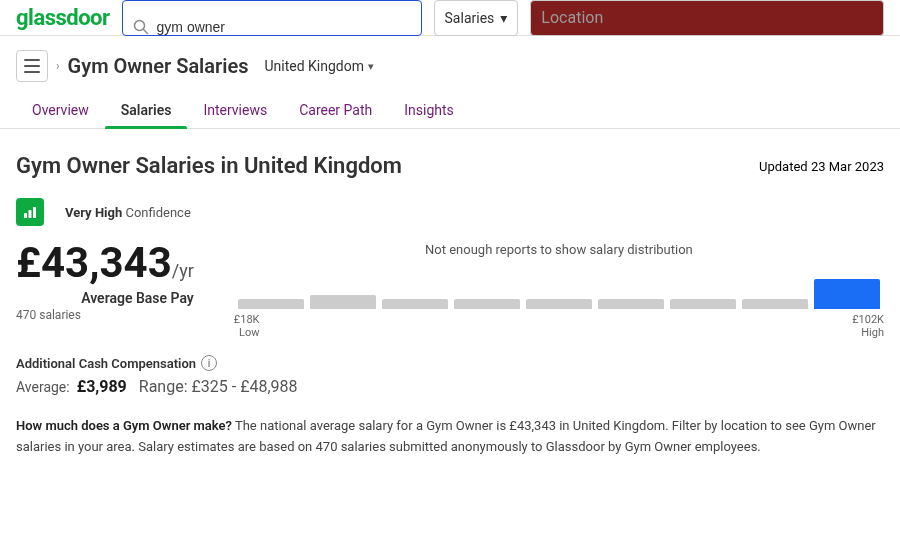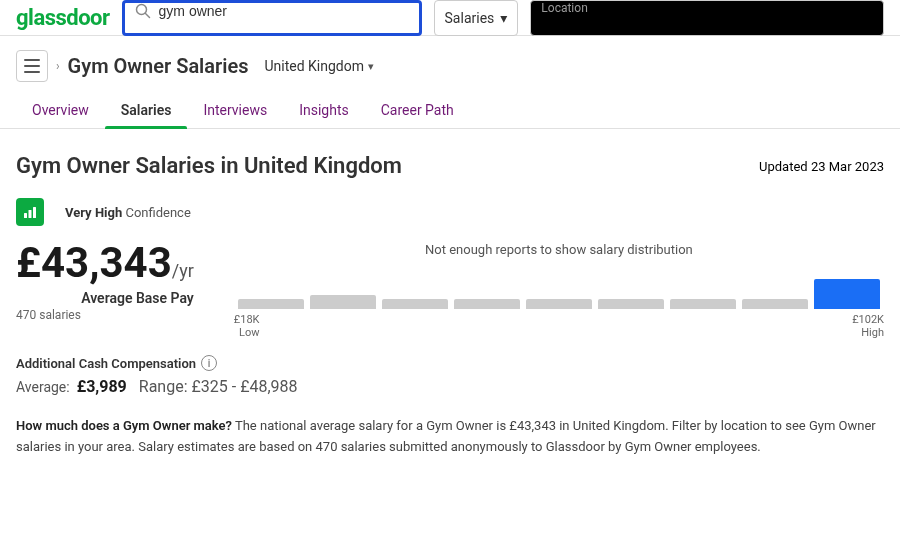--- a/index.html
+++ b/index.html
@@ -16,22 +16,22 @@
     }
     .logo {
       font-size: 22px;
       font-weight: 700;
       color: #0caa41;
       letter-spacing: -0.5px;
       white-space: nowrap;
     }
     .search-bar {
       display: flex;
-      align-items: flex-start;
-      border: 3px solid #1d4ed8;
+      align-items: flex-end;
+      border: 1px solid #1d4ed8;
       border-radius: 4px;
       padding: 0 10px;
       height: 36px;
       flex: 0 0 300px;
       gap: 8px;
       background: #fff;
     }
     .search-icon-svg { color: #888; flex-shrink: 0; }
     .search-input {
       border: none;
@@ -48,27 +48,28 @@
       padding: 0 10px;
       height: 36px;
       gap: 6px;
       cursor: pointer;
       background: #fff;
       font-size: 14px;
       color: #333;
     }
     .location-input {
       display: flex;
+      align-items: center;
       border: 1px solid #ccc;
       border-radius: 4px;
       padding: 0 10px;
       height: 36px;
       flex: 1;
-      background: #000000;
-      font-size: 12px;
+      background: #7f1d1d;
+      font-size: 16px;
       color: #999;
     }
 
     
     .title-bar {
       display: flex;
       align-items: center;
       padding: 14px 16px 0 16px;
       gap: 8px;
     }
@@ -332,22 +333,22 @@
   <div class="location-badge">
     <span>United Kingdom</span>
     <span class="location-badge-chevron">▾</span>
   </div>
 </div>
 
 <nav class="tabs">
   <a class="tab">Overview</a>
   <a class="tab active">Salaries</a>
   <a class="tab">Interviews</a>
+  <a class="tab">Career Path</a>
   <a class="tab">Insights</a>
-  <a class="tab">Career Path</a>
 </nav>
 
 <main class="main-content">
 
   <div class="salary-headline-row">
     <h2 class="salary-headline">Gym Owner Salaries in United Kingdom</h2>
     <span class="updated-text">Updated 23 Mar 2023</span>
   </div>
 
   <div class="confidence-row">

